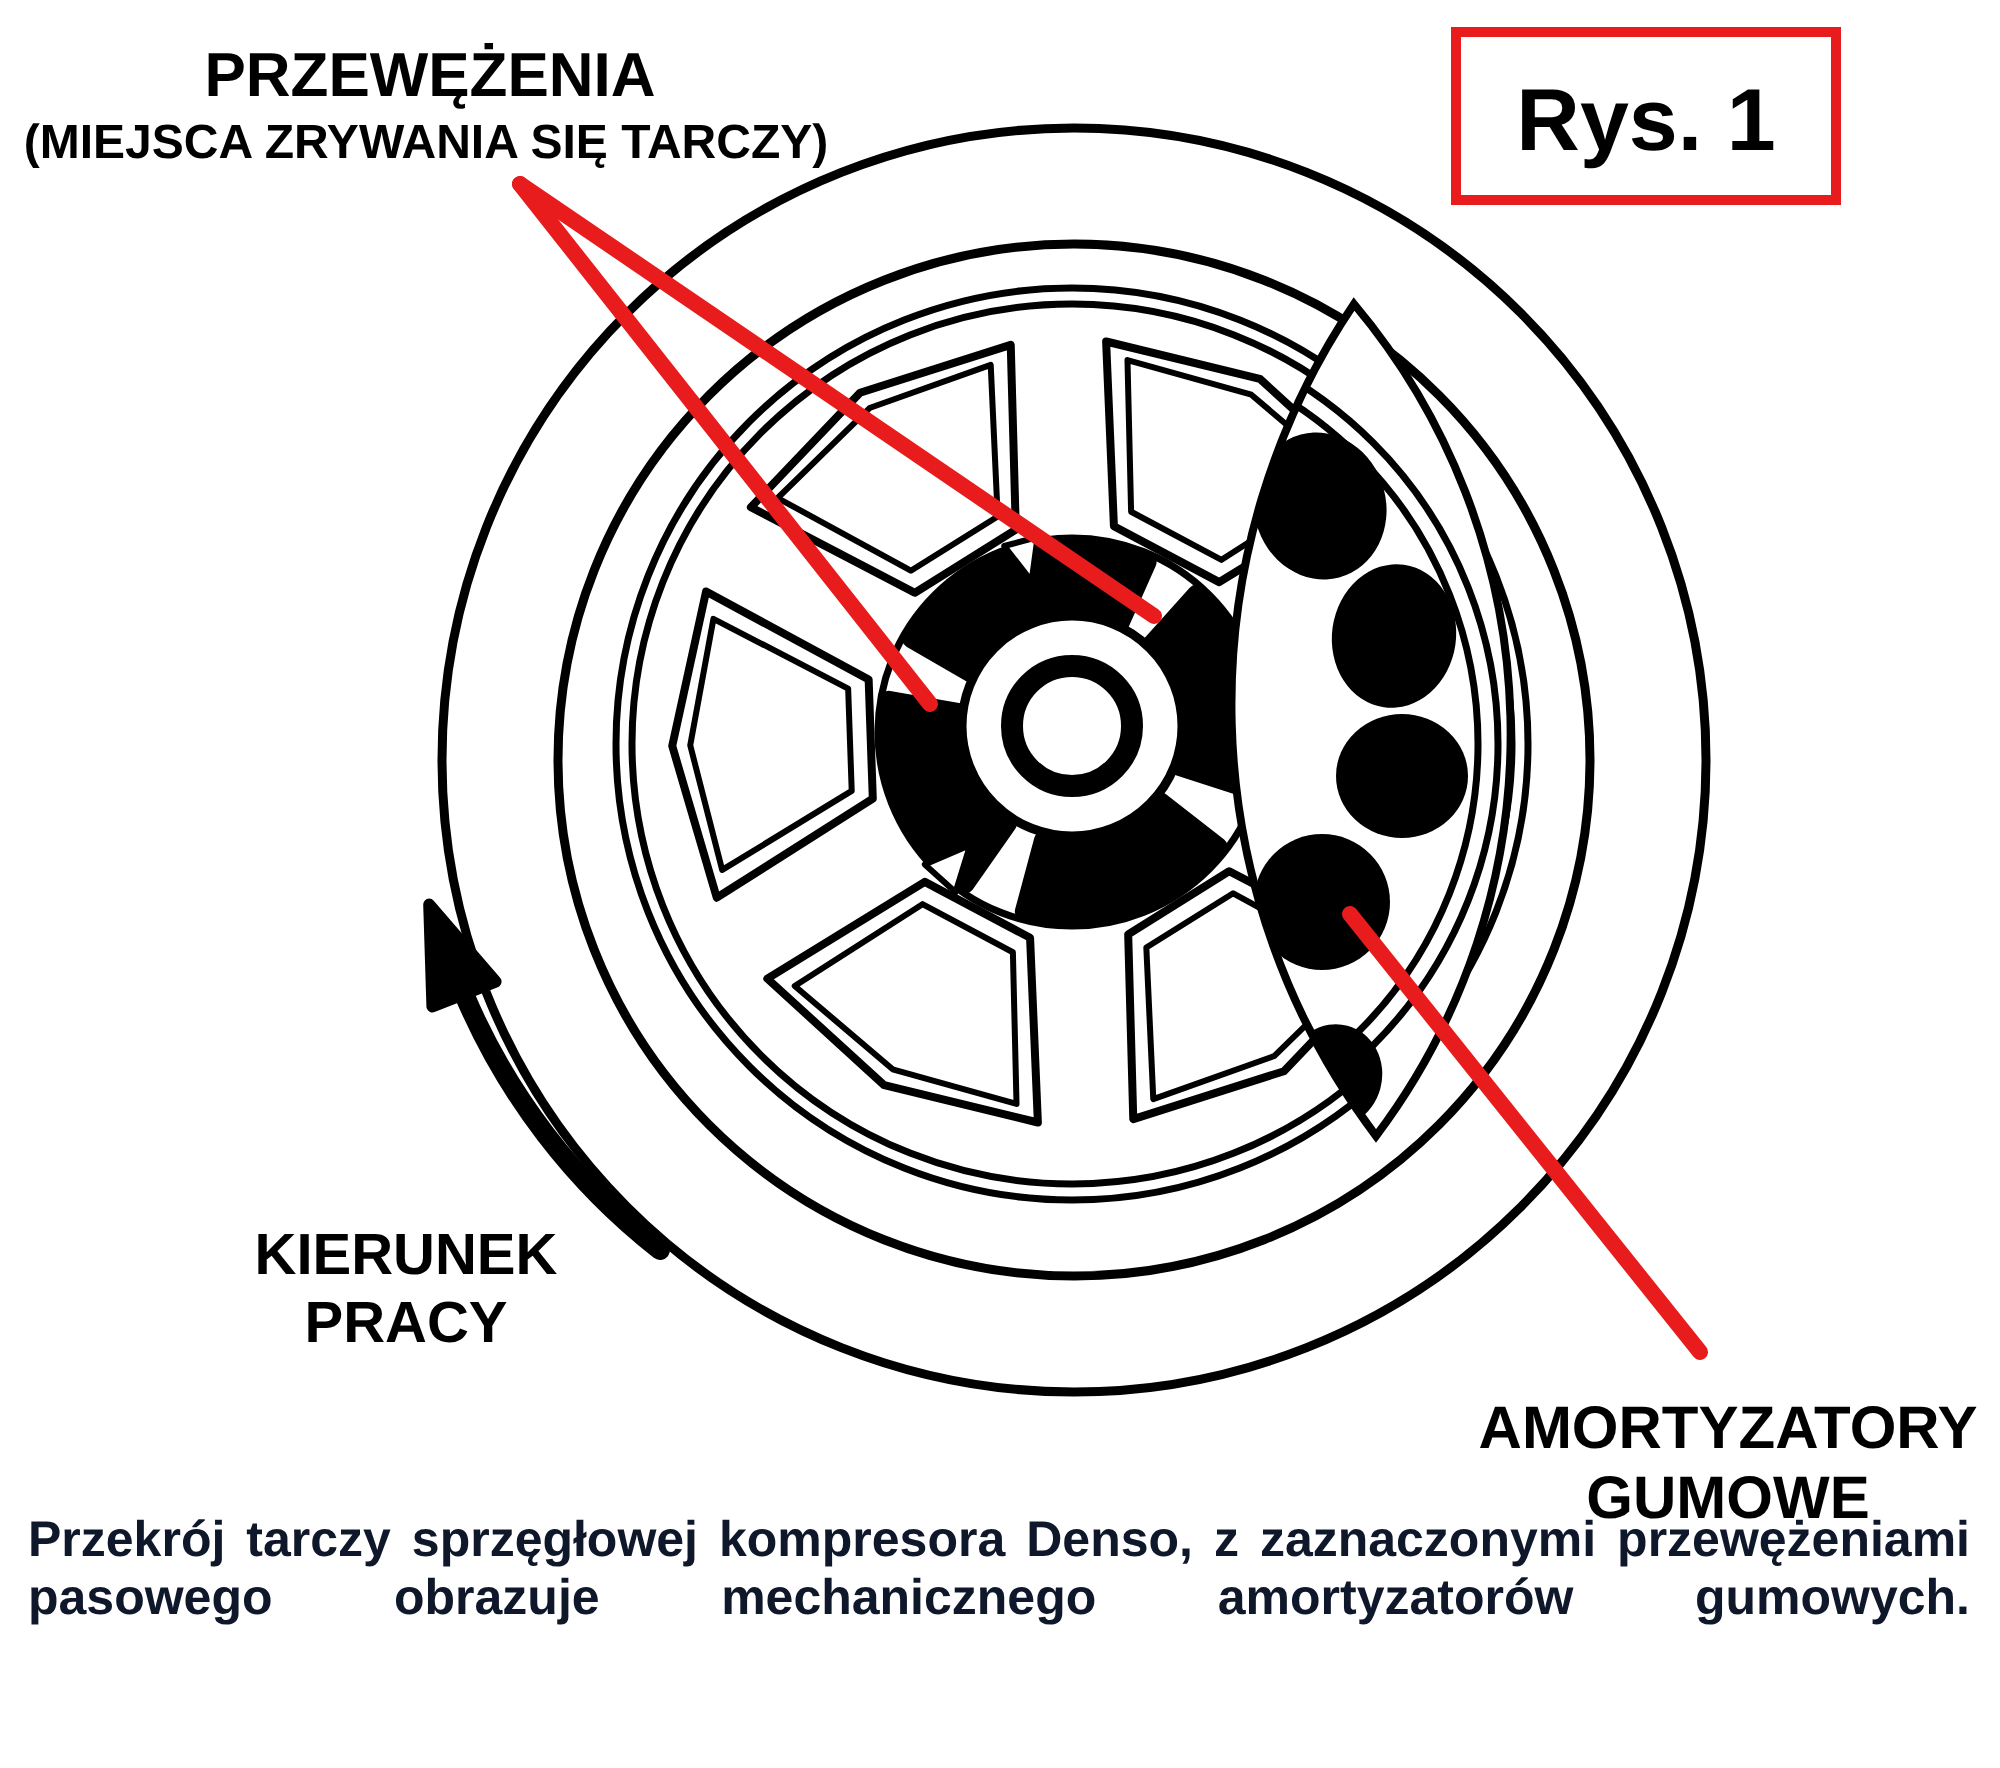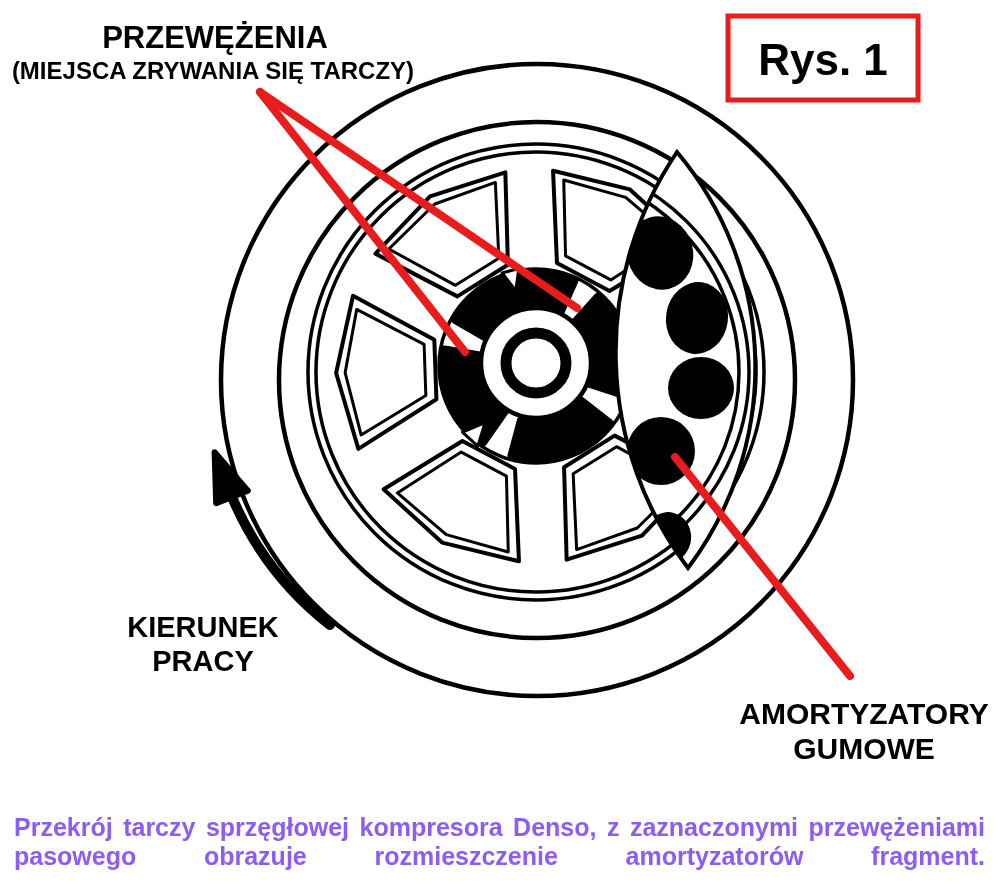--- a/index.html
+++ b/index.html
@@ -1,20 +1,20 @@
 <!DOCTYPE html>
 <html><head>
 <meta charset="utf-8">
 <style>
   html,body{margin:0;padding:0;background:#ffffff;}
   .page{position:relative;width:1000px;height:884px;background:#fff;overflow:hidden;
         font-family:"Liberation Sans",sans-serif;}
   svg text{font-family:"Liberation Sans","DejaVu Sans",sans-serif;font-weight:bold;fill:#000;}
-  .caption{position:absolute;left:14px;right:15px;top:813px;
-           font:bold 25px/29px "Liberation Sans",sans-serif;color:#8b5cf6;}
+  .caption{position:absolute;left:14px;right:15px;top:756px;
+           font:bold 25px/29px "Liberation Sans",sans-serif;color:#0f172a;}
   .caption .cap-line{text-align:justify;text-align-last:justify;white-space:normal;}
 </style>
 </head>
 <body>
 
 <div class="page">
 
   <svg width="1000" height="884" viewBox="0 0 1000 884">
 
     <defs>
@@ -100,16 +100,16 @@
       <text x="203" y="637" font-size="29" text-anchor="middle">KIERUNEK</text>
       <text x="203" y="671" font-size="29" text-anchor="middle">PRACY</text>
       <text x="864" y="724" font-size="30" text-anchor="middle">AMORTYZATORY</text>
       <text x="864" y="759" font-size="30" text-anchor="middle">GUMOWE</text>
     </g>
   </svg>
 
   
   <div class="caption">
     <div class="cap-line">Przekrój tarczy sprzęgłowej kompresora Denso, z zaznaczonymi przewężeniami</div>
-    <div class="cap-line">pasowego obrazuje rozmieszczenie amortyzatorów fragment.</div>
+    <div class="cap-line">pasowego obrazuje mechanicznego amortyzatorów gumowych.</div>
   </div>
 
 </div>
 
 </body></html>

